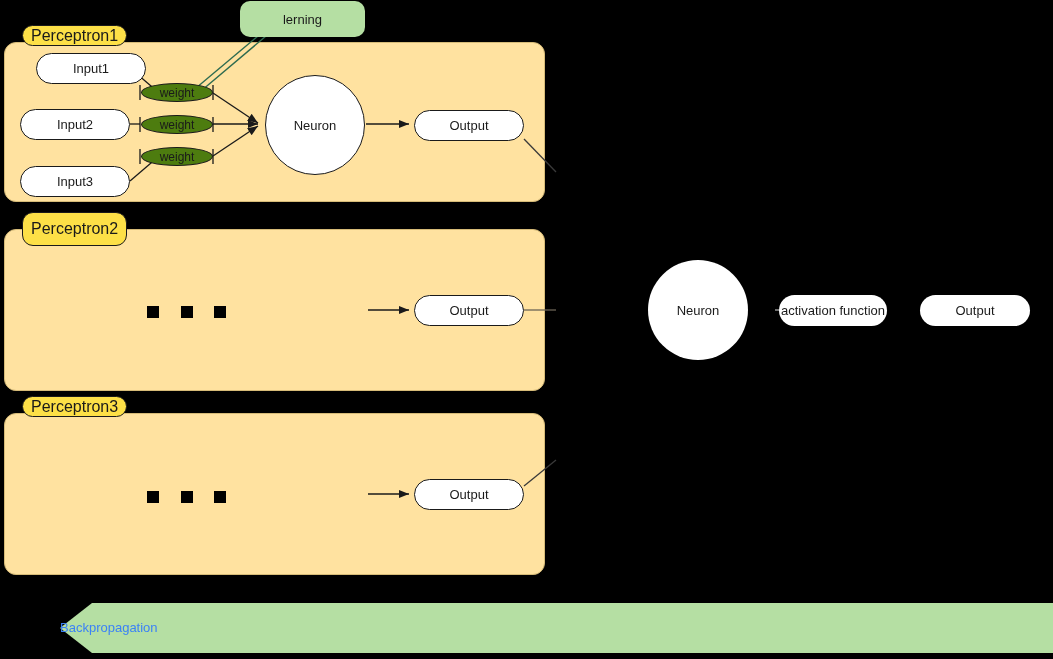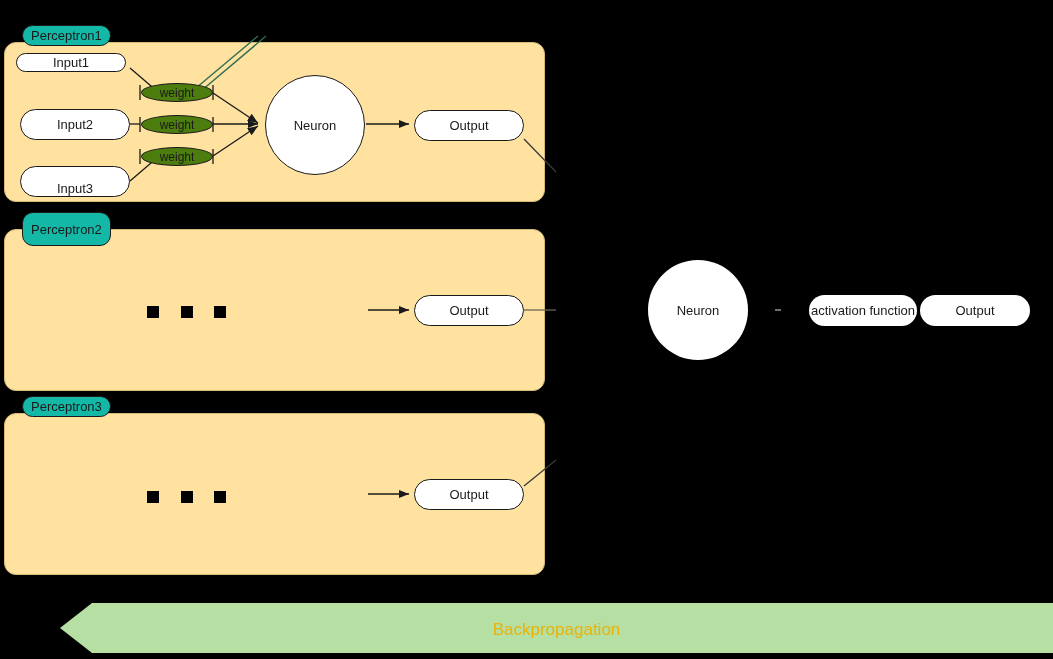--- a/index.html
+++ b/index.html
@@ -43,24 +43,24 @@
   }
   
   .pill {
     background: #ffffff;
     border: 1.6px solid #1a1a1a;
     border-radius: 16px;
     font-size: 13px;
   }
   
   .tag {
-    background: #14b8a6;
+    background: #fde047;
     border: 1px solid #1a1a1a;
     border-radius: 11px;
-    font-size: 13px;
+    font-size: 16px;
     padding: 0 8px;
     z-index: 6;
   }
   
   .weight {
     background: #4d7c0f;
     border: 1.4px solid #1a1a1a;
     border-radius: 50%/50%;
     font-size: 12px;
   }
@@ -92,23 +92,22 @@
     font-size: 13px;
   }
   .ellipsis-dot {
     position: absolute;
     width: 12px;
     height: 12px;
     background: #000000;
   }
   .backprop-label {
     position: absolute;
-    font-size: 17px;
-    color: #eab308;
-    text-align: center;
+    font-size: 13px;
+    color: #3b82f6;
   }
 </style>
 </head>
 <body>
 
 <div id="canvas">
 
   <div class="node panel" style="left:4px; top:42px; width:541px; height:160px;"></div>
   <div class="node panel" style="left:4px; top:229px; width:541px; height:162px;"></div>
   <div class="node panel" style="left:4px; top:413px; width:541px; height:162px;"></div>
@@ -152,27 +151,27 @@
 
     <path d="M775,310 L781,310" stroke="#aaaaaa" stroke-width="1.3" fill="none"></path>
 
     <path d="M60,628 L92,603 L1053,603 L1053,653 L92,653 Z" fill="#B5DFA3" stroke="none"></path>
   </svg>
 
   <div class="node tag" style="left:22px; top:25px; height:21px;">
     <span>Perceptron1</span>
   </div>
 
-  <div class="node pill" style="left:16px; top:53px; width:110px; height:19px;">
+  <div class="node pill" style="left:36px; top:53px; width:110px; height:31px;">
     <span>Input1</span>
   </div>
   <div class="node pill" style="left:20px; top:109px; width:110px; height:31px;justify-content:center;">
     <span>Input2</span>
   </div>
-  <div class="node pill" style="left:20px; top:166px; width:110px; height:31px;align-items:flex-end;">
+  <div class="node pill" style="left:20px; top:166px; width:110px; height:31px;">
     <span>Input3</span>
   </div>
 
   <div class="node weight" style="left:141px; top:83px; width:72px; height:19px;">
     <span>weight</span>
   </div>
   <div class="node weight" style="left:141px; top:115px; width:72px; height:19px;">
     <span>weight</span>
   </div>
   <div class="node weight" style="left:141px; top:147px; width:72px; height:19px;">
@@ -180,20 +179,23 @@
   </div>
 
   <div class="node circle" style="left:265px; top:75px; width:100px; height:100px;">
     <span>Neuron</span>
   </div>
 
   <div class="node pill" style="left:414px; top:110px; width:110px; height:31px;">
     <span>Output</span>
   </div>
 
+  <div class="node callout" style="left:240px; top:1px; width:125px; height:36px;">
+    <span>lerning</span>
+  </div>
 
   <div class="node tag" style="left:22px; top:212px; height:34px;">
     <span>Perceptron2</span>
   </div>
 
   <div class="ellipsis-dot" style="left:147px; top:306px;"></div>
   <div class="ellipsis-dot" style="left:181px; top:306px;"></div>
   <div class="ellipsis-dot" style="left:214px; top:306px;"></div>
 
   <div class="node pill" style="left:414px; top:295px; width:110px; height:31px;">
@@ -209,21 +211,21 @@
   <div class="ellipsis-dot" style="left:214px; top:491px;"></div>
 
   <div class="node pill" style="left:414px; top:479px; width:110px; height:31px;">
     <span>Output</span>
   </div>
 
   <div class="node plain-circle" style="left:648px; top:260px; width:100px; height:100px;">
     <span>Neuron</span>
   </div>
 
-  <div class="node plain-pill" style="left:779px; top:295px; width:108px; height:31px;margin-left:30px;">
+  <div class="node plain-pill" style="left:779px; top:295px; width:108px; height:31px;">
     <span>activation function</span>
   </div>
 
   <div class="node plain-pill" style="left:920px; top:295px; width:110px; height:31px;">
     <span>Output</span>
   </div>
 
   <div class="backprop-label" style="left:60px; top:620px; width:993px;">
     <span>Backpropagation</span>
   </div>

